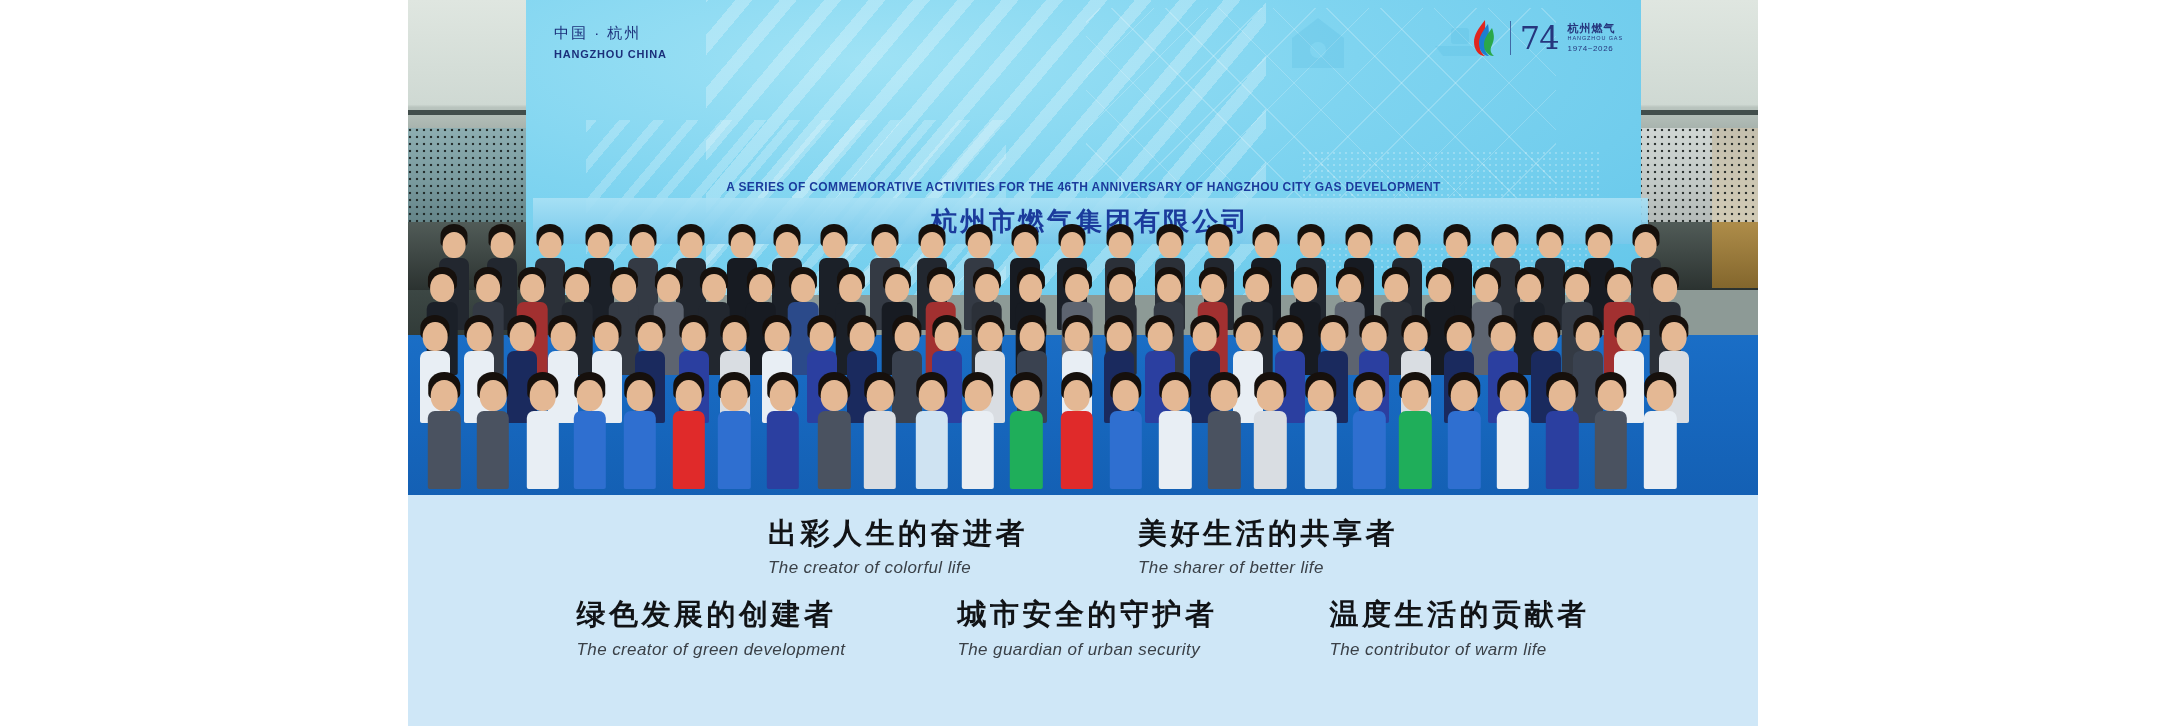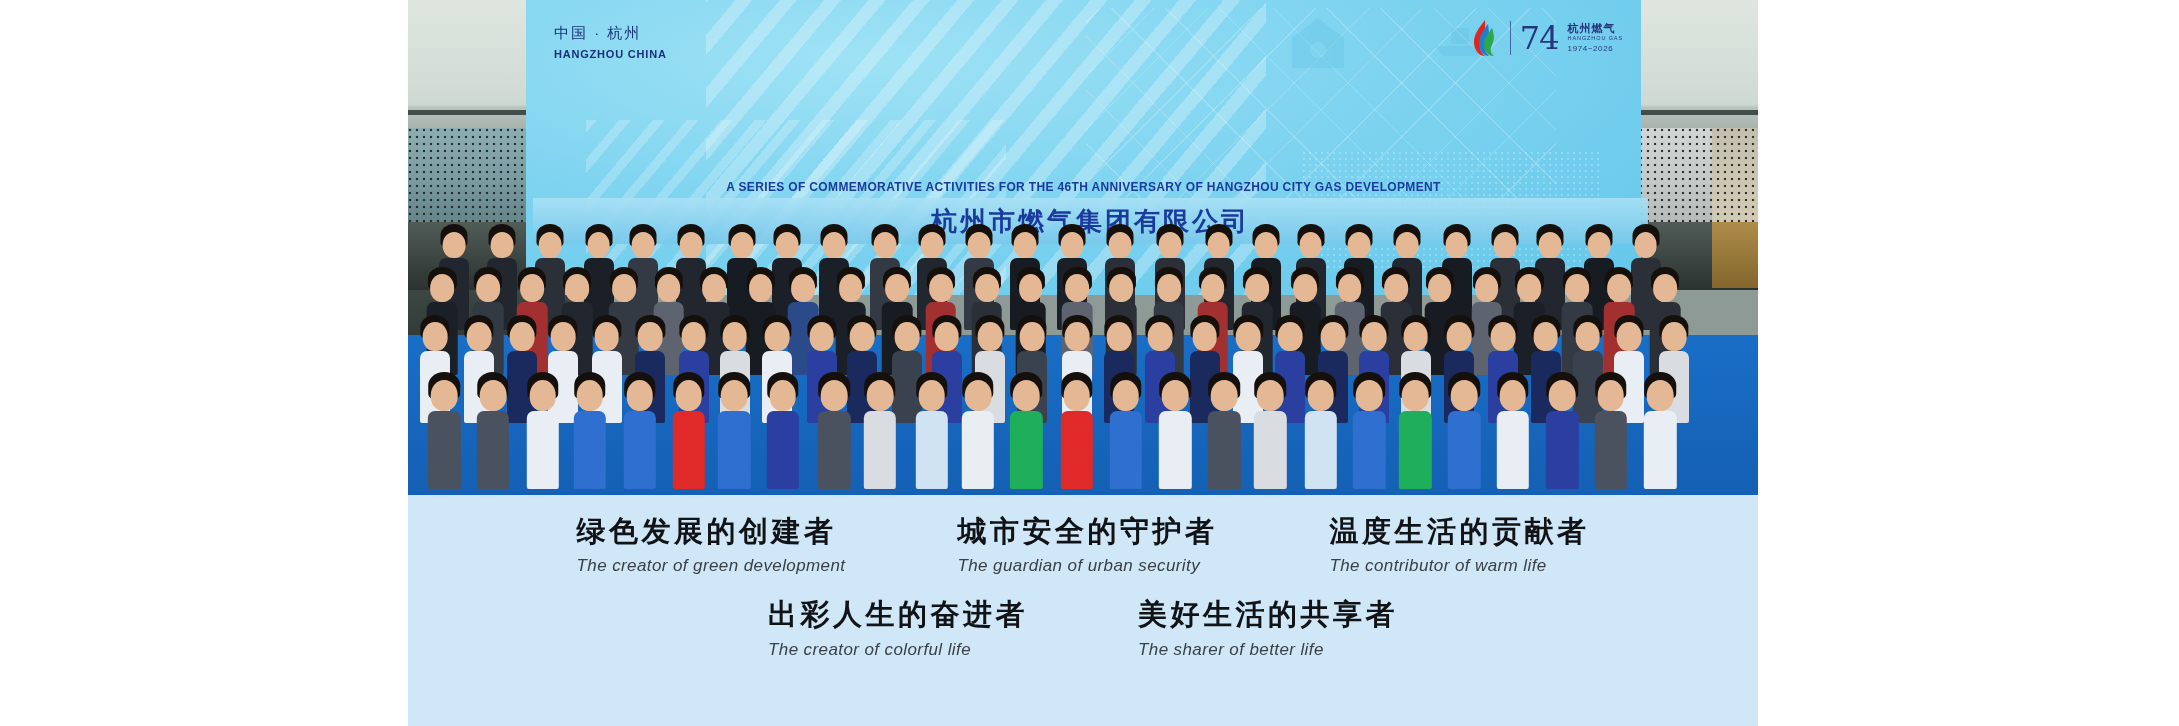--- a/index.html
+++ b/index.html
@@ -820,40 +820,40 @@
           </div>
           <div class="p" style="left: 1252.21px; bottom: 6px;">
             <div class="hair" style="width:31.5px;height:26.599999999999998px;bottom:90.36px;"></div>
             <div class="head" style="width:26.599999999999998px;height:30.800000000000004px;bottom:77.76px;"></div>
             <div class="body" style="width:32.400000000000006px;height:77.76px;bottom:0;background:#e8eef4;"></div>
           </div>
         </div>
     </div>
 
     <div class="slogans">
+      <div class="srow r2">
+        <div class="sitem">
+          <div class="cn">出彩人生的奋进者</div>
+          <div class="en">The creator of colorful life</div>
+        </div>
+        <div class="sitem">
+          <div class="cn">美好生活的共享者</div>
+          <div class="en">The sharer of better life</div>
+        </div>
+      </div>
       <div class="srow r1">
         <div class="sitem">
           <div class="cn">绿色发展的创建者</div>
           <div class="en">The creator of green development</div>
         </div>
         <div class="sitem">
           <div class="cn">城市安全的守护者</div>
           <div class="en">The guardian of urban security</div>
         </div>
         <div class="sitem">
           <div class="cn">温度生活的贡献者</div>
           <div class="en">The contributor of warm life</div>
         </div>
       </div>
-      <div class="srow r2">
-        <div class="sitem">
-          <div class="cn">出彩人生的奋进者</div>
-          <div class="en">The creator of colorful life</div>
-        </div>
-        <div class="sitem">
-          <div class="cn">美好生活的共享者</div>
-          <div class="en">The sharer of better life</div>
-        </div>
-      </div>
     </div>
 
   </div>
 </div>
 
 </body></html>

